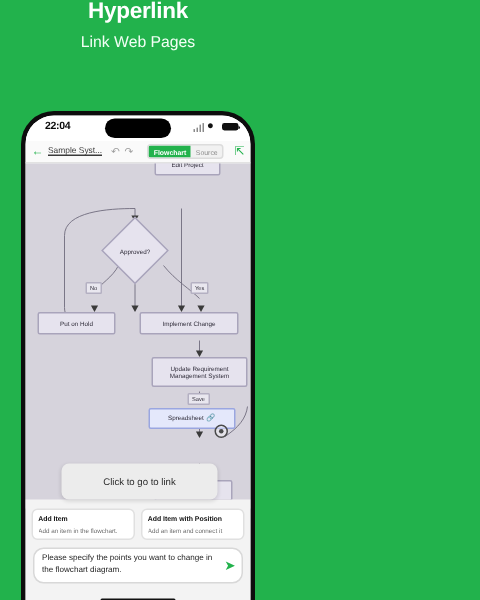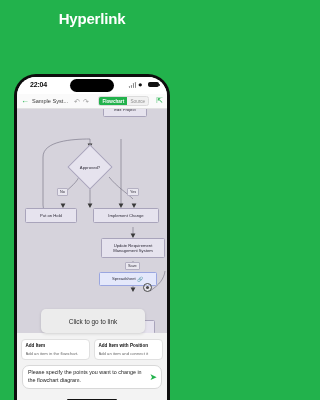--- a/index.html
+++ b/index.html
@@ -4,21 +4,21 @@
 <style>
   * { margin:0; padding:0; box-sizing:border-box; }
   html,body { width:184px; height:400px; overflow:hidden; }
   body {
     font-family:"Liberation Sans", sans-serif;
     background:#22b24c;
     position:relative;
   }
 
   
-  .header { width:184px; padding-top:11px; text-align:center; }
+  .header { width:184px; text-align:center; }
   .header-title {
     color:#ffffff; font-size:15px; font-weight:bold; letter-spacing:-0.2px;
     line-height:16px;
   }
   .header-sub {
     color:#f2fff5; font-size:10.5px; font-weight:normal; margin-top:6px;
     line-height:12px;
   }
 
   
@@ -185,20 +185,21 @@
   .bottom-sheet {
     position:absolute; left:0; top:256px; width:150px; height:71px;
     background:#f3f3f3;
   }
 </style>
 </head>
 <body>
 
 <div class="header">
   <div class="header-title">Hyperlink</div>
+  <div class="header-sub">Link Web Pages</div>
 </div>
 
 <div class="phone">
  <div class="screen">
 
   <div class="statusbar">
     <div class="sb-time">22:04</div>
     <div class="island"></div>
     <div class="sb-right">
       <span class="ic-signal">

